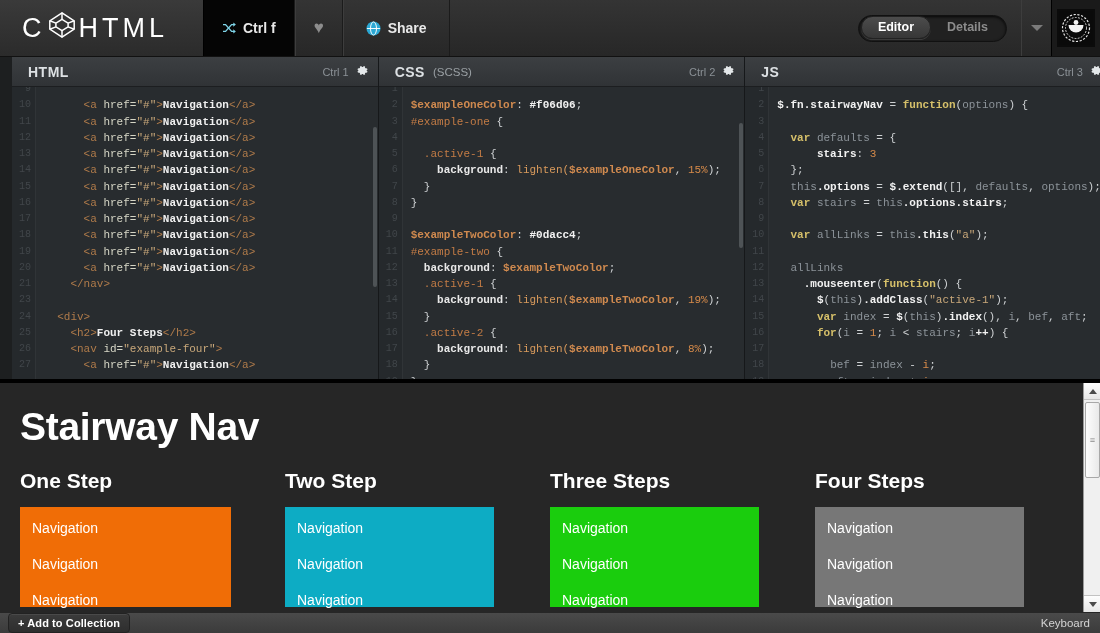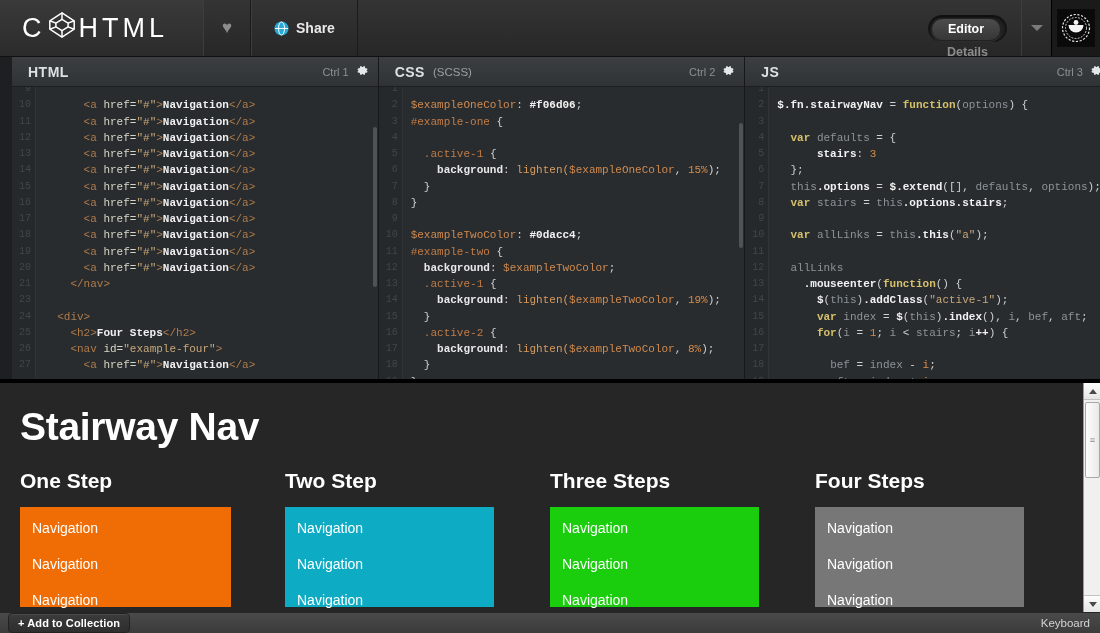--- a/index.html
+++ b/index.html
@@ -41,25 +41,24 @@
   .topbtn .g { margin-right: 7px; display: inline-flex; align-items: center; }
   .heart-btn { width: 48px; padding: 0; }
   .heart { color: #8d8d8d; font-size: 17px; }
   .share-btn { padding: 0 22px; justify-content: space-between; }
   .topbar-spacer { flex: 1; }
 
   .toggle-wrap {
     display: flex; align-items: center; padding-right: 14px;
   }
   .toggle {
-    display: flex; align-items: flex-start;
+    display: flex; align-items: flex-end;
     background: #212121; border: 1px solid #111;
     border-radius: 15px; height: 27px; padding: 2px;
     box-shadow: inset 0 1px 3px rgba(0,0,0,.8);
-    flex-direction: column;
   }
   .toggle .seg {
     font-size: 12.5px; font-weight: bold; padding: 0 16px;
     height: 23px; line-height: 23px; border-radius: 13px;
     color: #8c8c8c; cursor: pointer;
   }
   .toggle .seg.active {
     background: linear-gradient(#4c4c4c, #373737);
     color: #fff; box-shadow: 0 1px 0 rgba(255,255,255,.12);
     border: 1px solid #222;
@@ -125,21 +124,21 @@
     color: #41464a; font-size: 10px; line-height: 16.25px;
   }
   .src { padding-left: 8px; line-height: 16.25px; }
 
   
   .t-tag   { color: #b07b4a; }
   .t-attr  { color: #d6d6c6; }
   .t-str   { color: #c9a87a; }
   .t-txt   { color: #f0f0f0; font-weight: bold; }
   .t-plain { color: #cfd2d4; }
-  .t-var   { color: #d08a4f; }
+  .t-var   { color: #d08a4f; font-weight: bold; }
   .t-sel   { color: #c27b45; }
   .t-prop  { color: #e8e8e8; font-weight: bold; }
   .t-num   { color: #d78b4a; }
   .t-fn    { color: #d89a5c; }
   .t-kw    { color: #d6c06a; font-weight: bold; }
   .t-id    { color: #8c9399; }
   .t-white { color: #f2f2f2; font-weight: bold; }
   .t-punct { color: #cfd2d4; }
 
   .panel-scroll {
@@ -243,20 +242,33 @@
             <line x1="29" y1="11.5" x2="22.5" y2="14"></line>
             <line x1="3" y1="20.5" x2="9.5" y2="18"></line>
             <line x1="29" y1="20.5" x2="22.5" y2="18"></line>
           </g>
         </svg>
       </span>
       <span>HTML</span>
     </div>
   </div>
 
+  <div class="topbtn dark">
+    <span class="g">
+      <svg width="14" height="12" viewBox="0 0 16 14">
+        <g stroke="#7fd4e8" stroke-width="1.6" fill="none">
+          <path d="M1 3 h3 l7 8 h3"></path>
+          <path d="M1 11 h3 l7 -8 h3"></path>
+        </g>
+        <path d="M13 0.5 L16 3 L13 5.5 Z" fill="#7fd4e8"></path>
+        <path d="M13 8.5 L16 11 L13 13.5 Z" fill="#7fd4e8"></path>
+      </svg>
+    </span>
+    <span>Ctrl f</span>
+  </div>
 
   <div class="topbtn heart-btn">
     <span class="heart">♥</span>
   </div>
 
   <div class="topbtn share-btn">
     <span class="g">
       <svg width="15" height="15" viewBox="0 0 16 16">
         <circle cx="8" cy="8" r="7.5" fill="#2aa8d4"></circle>
         <g stroke="#fff" stroke-width="1" fill="none">

